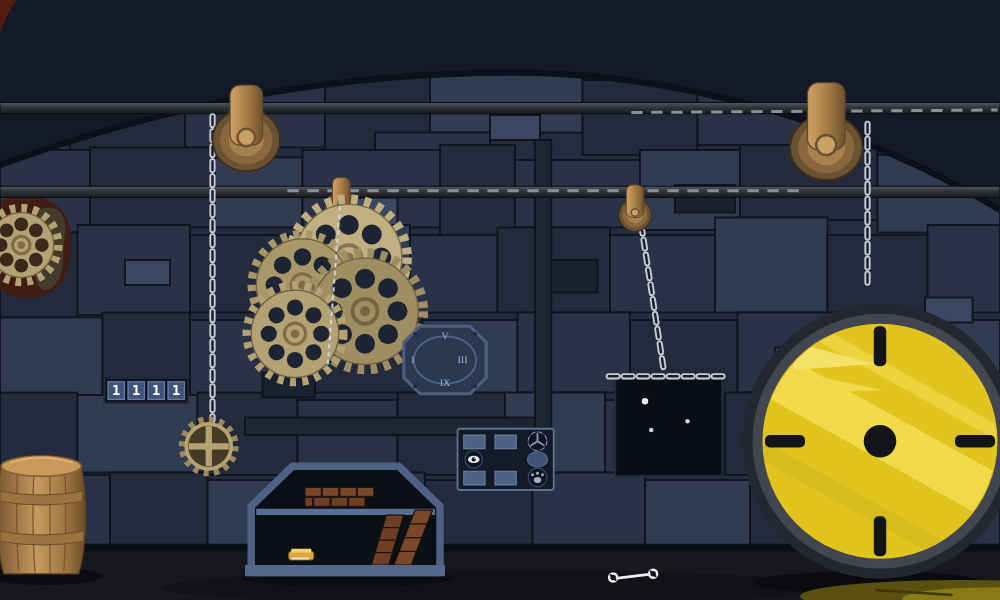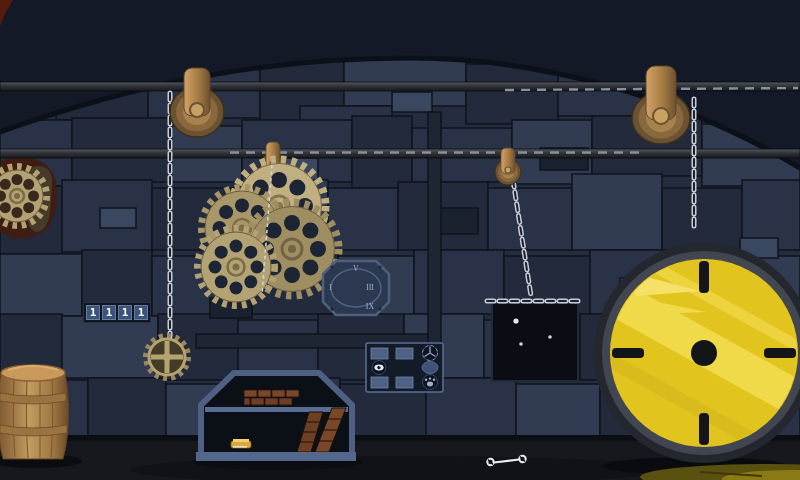--- a/index.html
+++ b/index.html
@@ -16,21 +16,21 @@
         background:#10151f;border:1px solid #273145;display:flex;gap:2px;padding:2px;}
   .lock .digit{flex:1;background:#3e5378;border:1px solid #637da6;color:#fff;
         font:bold 11px "DejaVu Sans Mono",monospace;display:flex;align-items:center;
         justify-content:center;line-height:1;}
   
   .numerals{position:absolute;left:323px;top:261px;width:66px;height:54px;
         color:#9fb2cf;font-family:"Liberation Serif",serif;font-size:8px;}
   .numerals span{position:absolute;line-height:1;}
   .numerals .n-top{left:50%;top:4px;transform:translateX(-50%);}
   .numerals .n-right{right:15px;top:50%;transform:translateY(-50%);}
-  .numerals .n-bottom{left:50%;bottom:4px;transform:translateX(-50%);margin-left:14px;}
+  .numerals .n-bottom{left:50%;bottom:4px;transform:translateX(-50%);}
   .numerals .n-left{left:6px;top:50%;transform:translateY(-50%);}
 </style>
 </head>
 <body>
 
 <div class="stage">
 <svg width="800" height="480" viewBox="0 0 800 480">
   <defs>
     <clipPath id="wallClip">
           <path d="M0,132 C150,78 280,58 410,58 C540,58 680,96 800,168 L800,480 L0,480 Z"></path>

